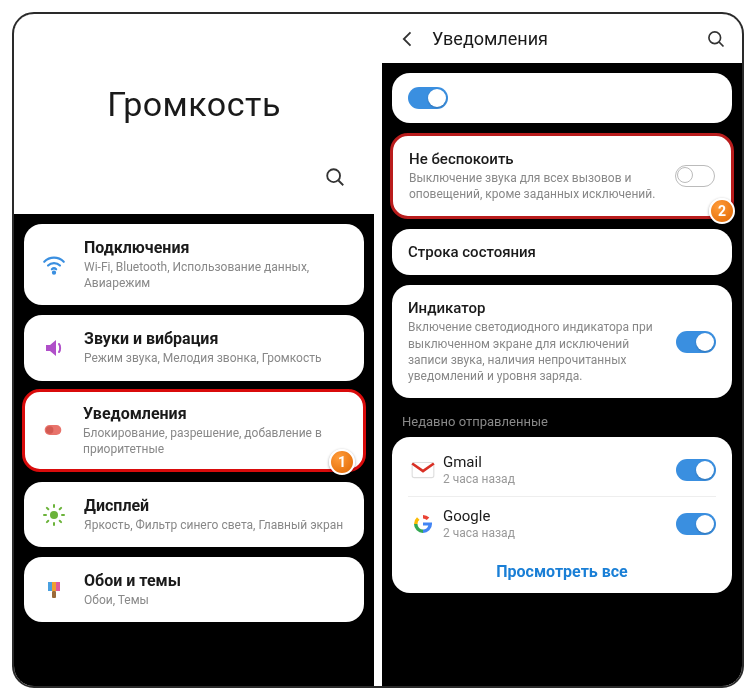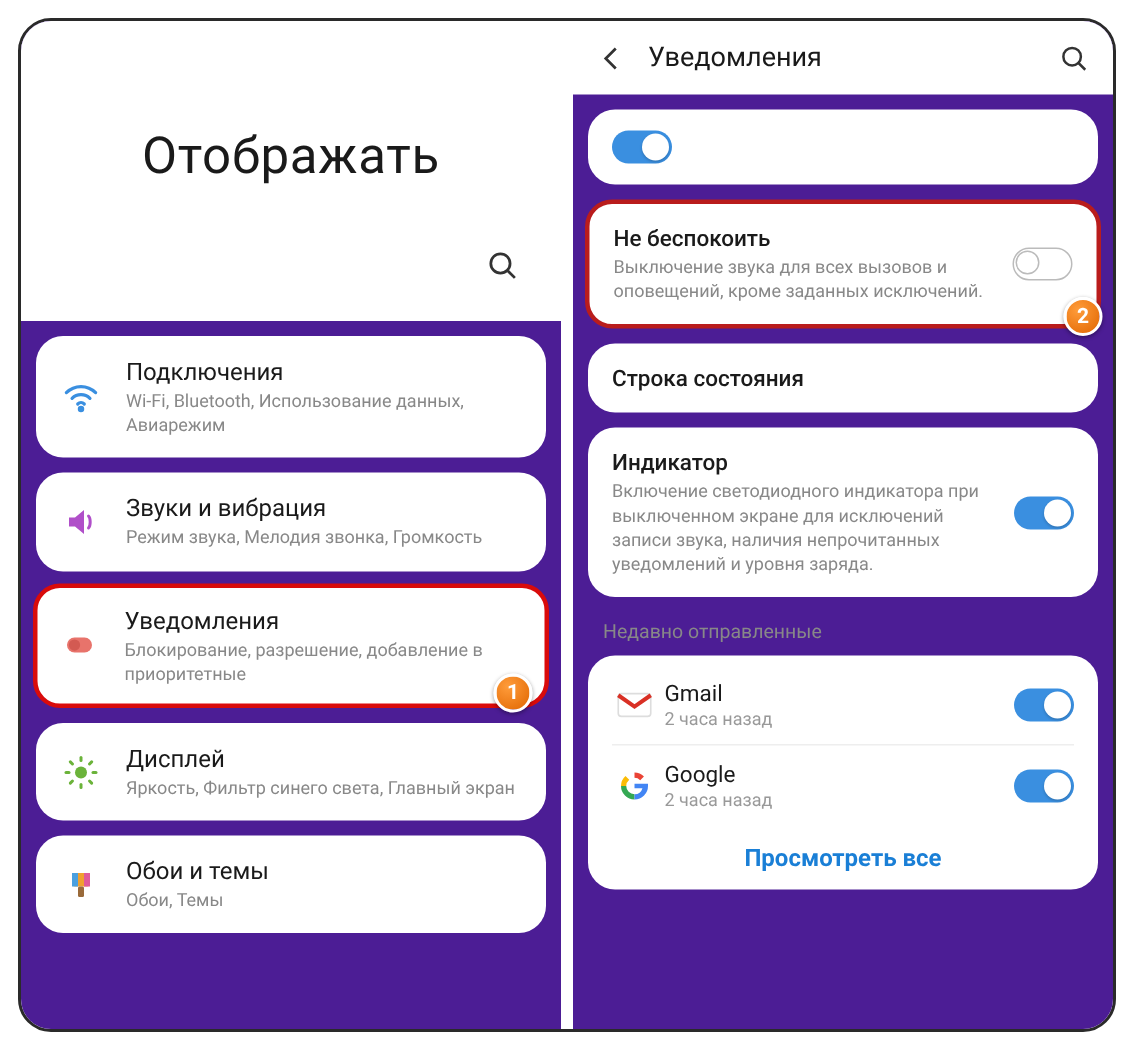--- a/index.html
+++ b/index.html
@@ -20,21 +20,21 @@
     border: 2px solid #2a2a2a;
     border-radius: 22px;
     overflow: hidden;
     display: flex;
     gap: 0;
     background: #fff;
   }
   .phone {
     flex: 1;
     height: 100%;
-    background: #4c1d95;
+    background: #000000;
     position: relative;
     overflow: hidden;
   }
   .divider {
     width: 8px;
     background: #fff;
   }
 
   
   .left-header {
@@ -75,21 +75,21 @@
     height: 28px;
     display: flex;
     align-items: center;
     justify-content: center;
     flex-shrink: 0;
   }
   .card .texts { flex: 1; min-width: 0; }
   .card .title {
     font-size: 16px;
     color: #1a1a1a;
-    font-weight: 400;
+    font-weight: 700;
     margin-bottom: 2px;
   }
   .card .sub {
     font-size: 12px;
     color: #888;
     line-height: 1.35;
   }
 
   .highlight-1 {
     border: 3px solid #d90b0b;
@@ -233,21 +233,21 @@
     padding: 6px 0 8px 0;
   }
 </style>
 </head>
 <body>
 
 <div class="frame">
 
   <div class="phone">
     <div class="left-header">
-      <div class="left-title">Отображать</div>
+      <div class="left-title">Громкость</div>
     </div>
     <div class="left-search-row">
       <span class="search-icon">
         <svg viewBox="0 0 24 24" fill="none" stroke="#333" stroke-width="2">
             <circle cx="10.5" cy="10.5" r="7"></circle>
             <line x1="21" y1="21" x2="15.8" y2="15.8"></line>
           </svg>
       </span>
     </div>
     <div class="list">

